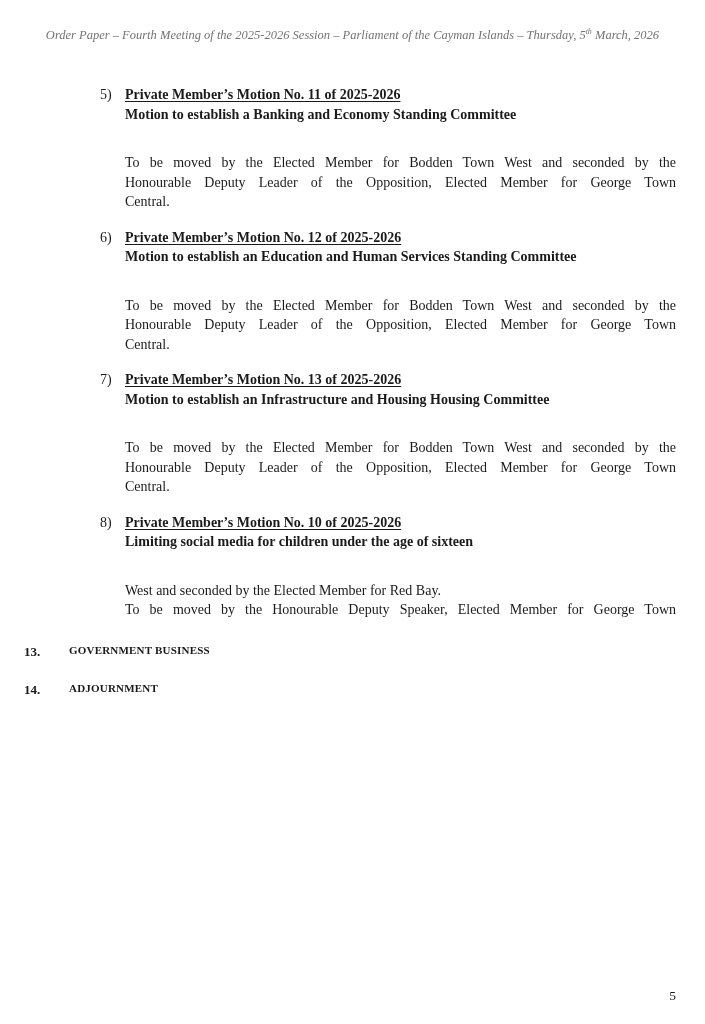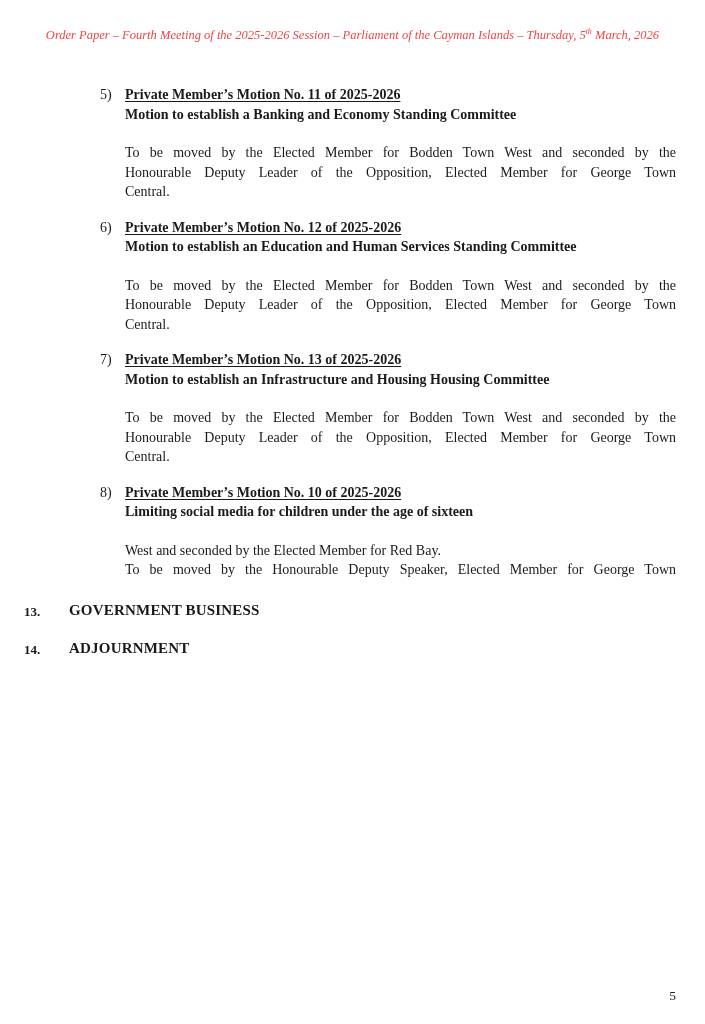--- a/index.html
+++ b/index.html
@@ -12,21 +12,21 @@
     font-family: "Liberation Serif", "DejaVu Serif", serif;
     color: #1a1a1a;
     overflow: hidden;
   }
   .header {
     margin-top: 27px;
     text-align: center;
     font-style: italic;
     font-size: 12.5px;
     line-height: 16px;
-    color: #ef4444;
+    color: #737373;
     white-space: nowrap;
   }
   .header sup {
     font-size: 8px;
     vertical-align: super;
     line-height: 0;
   }
   .motions {
     margin: 42px 29px 0 100px;
   }
@@ -43,21 +43,21 @@
   .motion-content { flex: 1; }
   .motion-title {
     font-weight: bold;
     text-decoration: underline;
     text-underline-offset: 2px;
   }
   .motion-subtitle {
     font-weight: bold;
   }
   .motion-body {
-    margin-top: 19px;
+    margin-top: 29px;
   }
   .body-line {
     text-align: justify;
     text-align-last: justify;
   }
   .body-line.last {
     text-align: center;
     text-align-last: left;
   }
   .agenda {
@@ -69,21 +69,21 @@
     font-weight: bold;
     line-height: 19px;
   }
   .agenda-number {
     width: 45px;
     flex-shrink: 0;
     font-size: 13px;
     padding-top: 1px;
   }
   .agenda-label {
-    font-size: 15px;
+    font-size: 11px;
     letter-spacing: 0.2px;
   }
   .page-number {
     position: absolute;
     right: 29px;
     bottom: 20px;
     font-size: 13.5px;
   }
 </style>
 </head>

